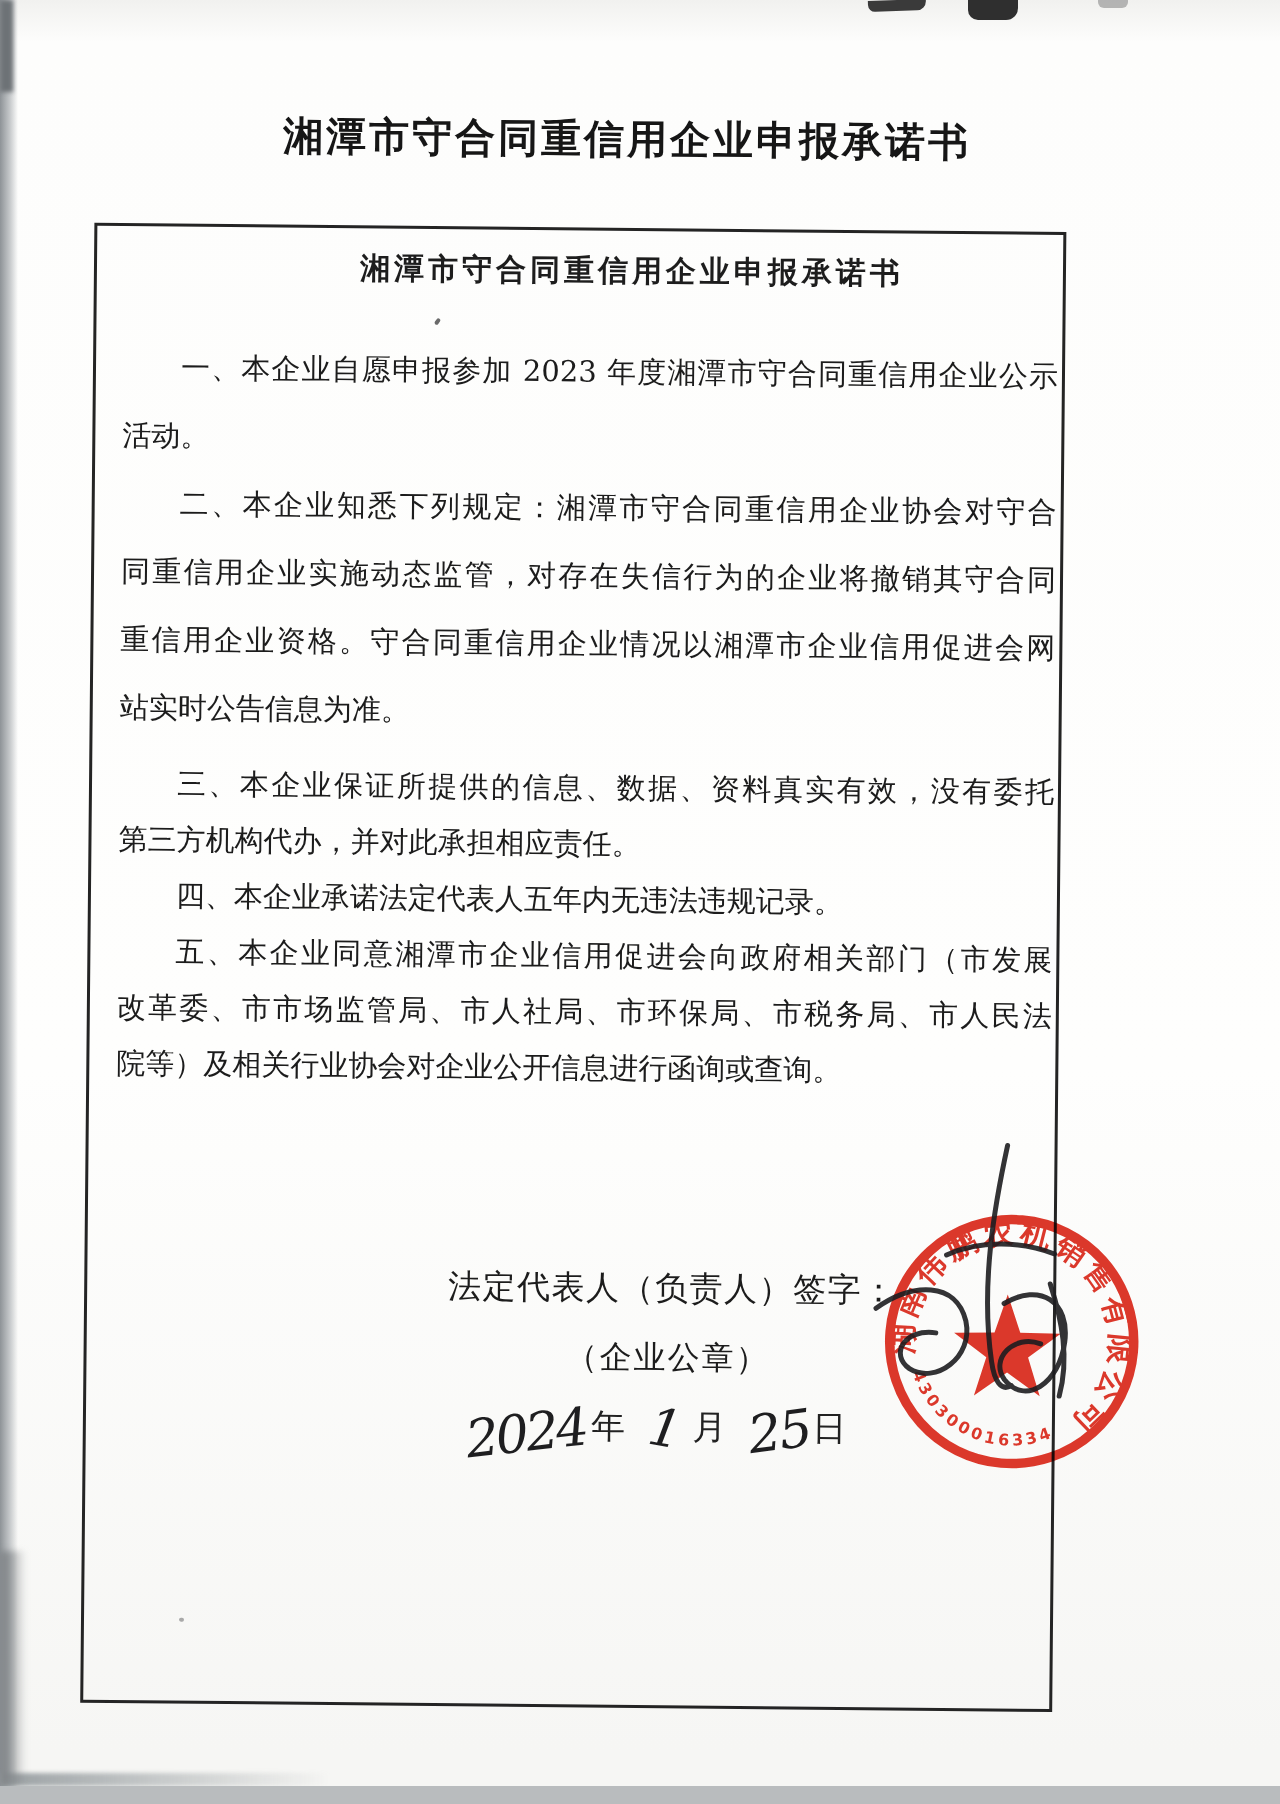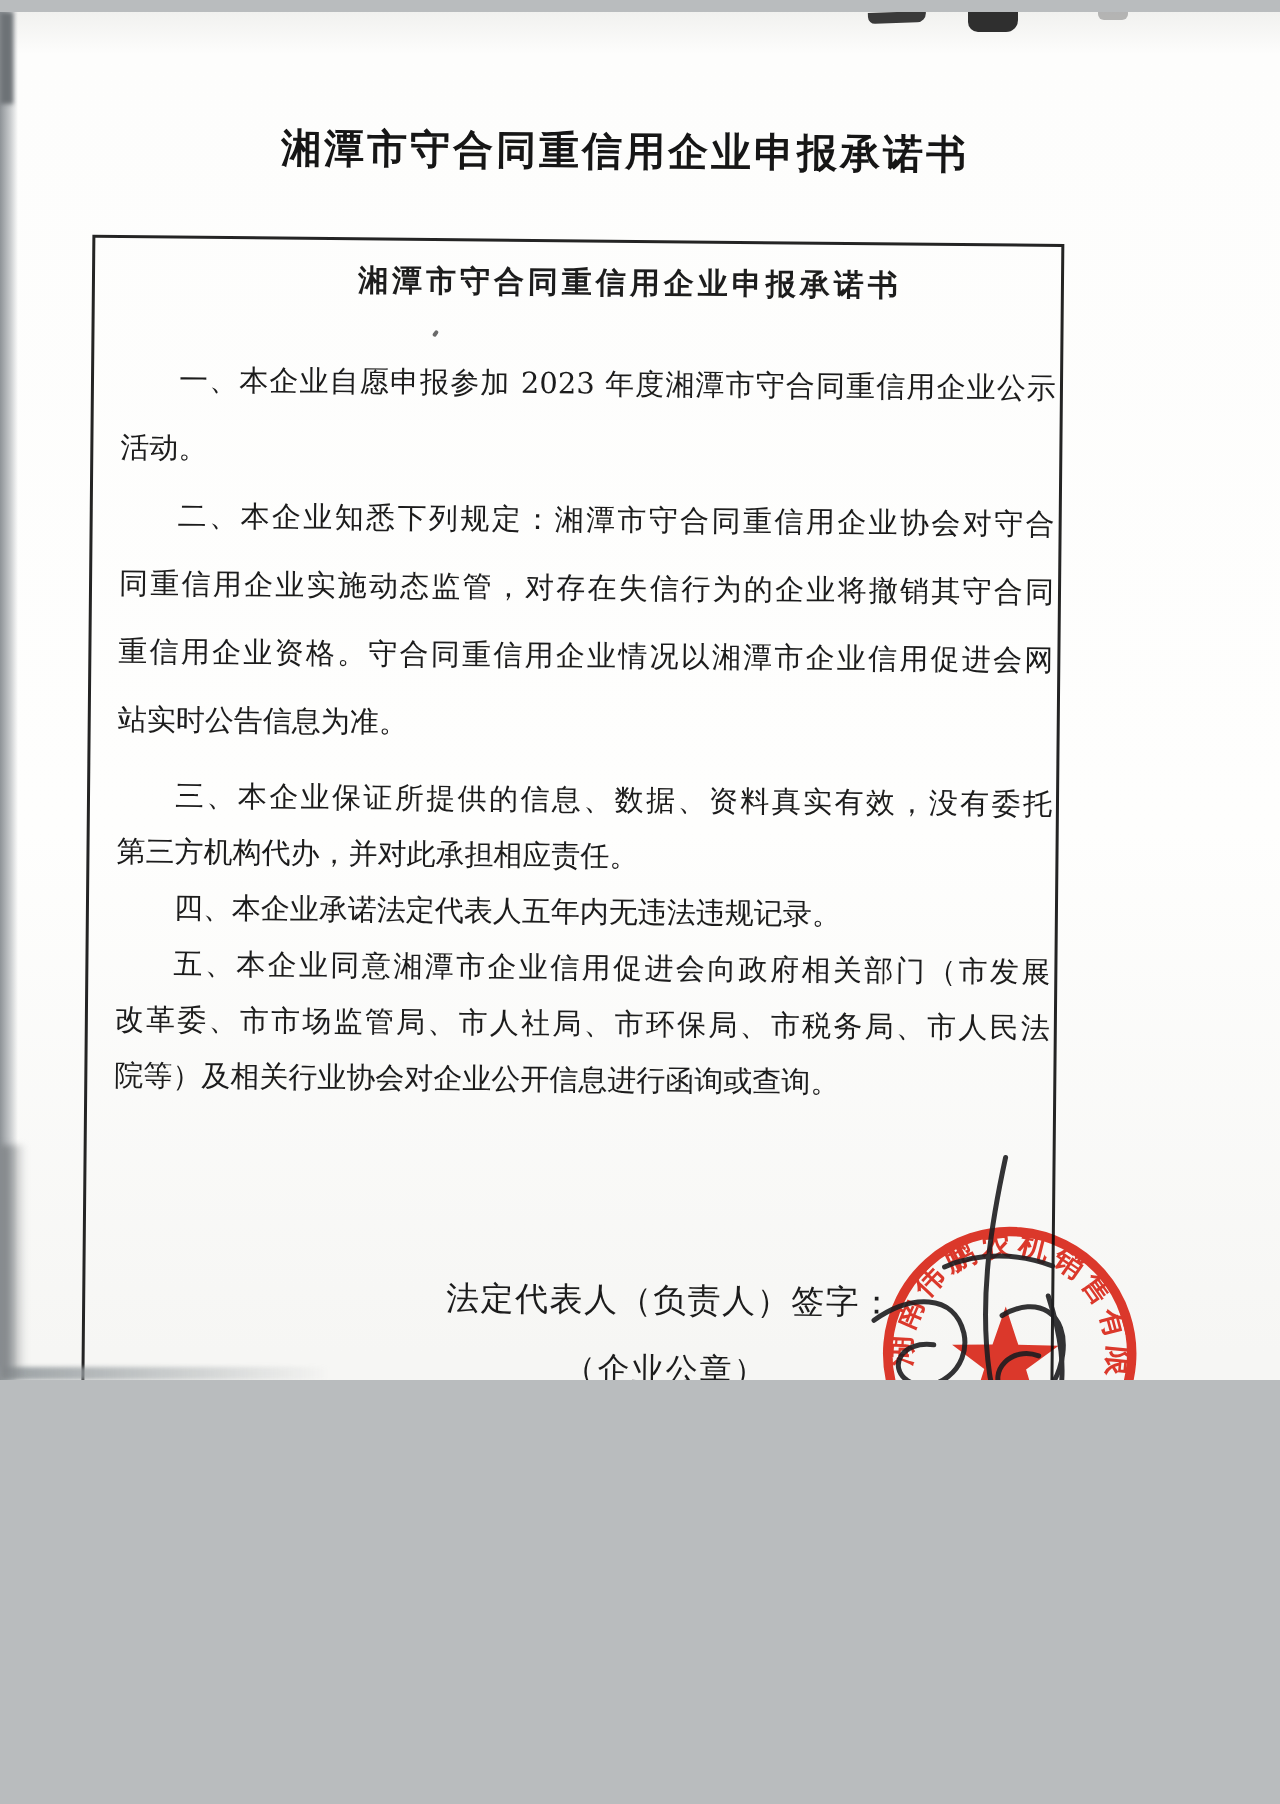--- a/index.html
+++ b/index.html
@@ -1,19 +1,19 @@
 <!DOCTYPE html>
 <html><head>
 <meta charset="utf-8">
 <style>
   html,body{margin:0;padding:0;background:#b9bcbe;}
   #paper{
-    position:relative;width:1280px;height:1368px;overflow:hidden;
+    position:relative;width:1280px;height:1786px;overflow:hidden;
     background:linear-gradient(180deg,#f1f1ef 0,#fdfdfc 42px,#fefefd 60%,#f6f6f4 98%);
-    font-family:"DejaVu Serif","Liberation Serif",serif;color:#1b1b1b;margin-top:12px;
+    font-family:"DejaVu Serif","Liberation Serif",serif;color:#1b1b1b;
   }
   .tilt{position:absolute;inset:0;transform:rotate(0.55deg);transform-origin:50% 50%;}
   
   .doc-title{
     position:absolute;top:112px;left:0;width:1240px;text-align:center;
     font-family:"DejaVu Sans","Liberation Sans",sans-serif;
     font-weight:700;font-size:40px;letter-spacing:3px;color:#161616;
   }
   
   .box{

